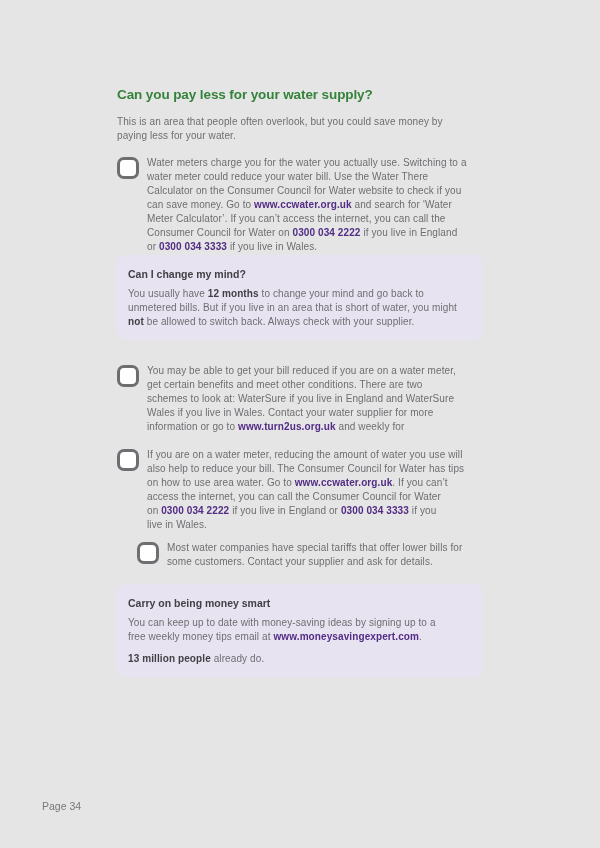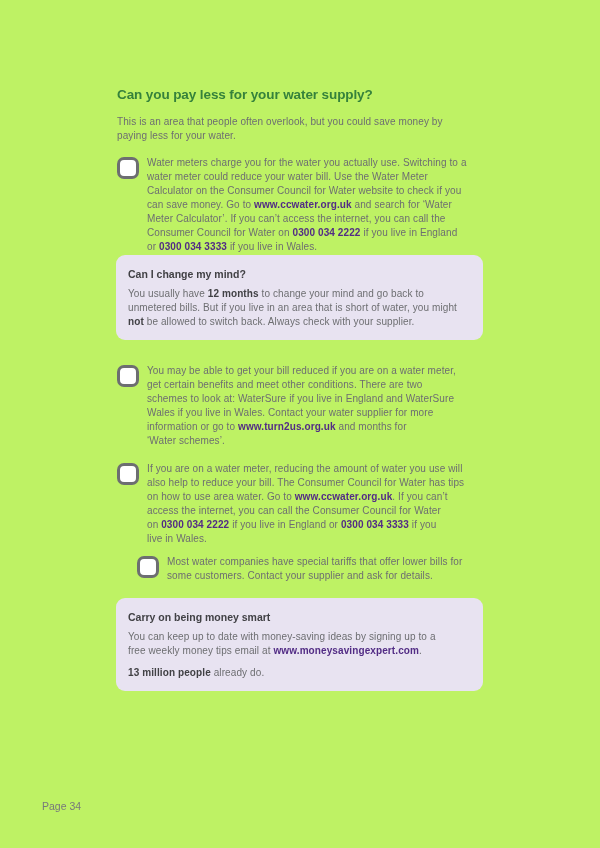--- a/index.html
+++ b/index.html
@@ -1,20 +1,20 @@
 <!DOCTYPE html>
 <html style="--heading-green: #35823b; --link-purple: #522c85; --callout-bg: #e8e3f1; --body-gray: #6d6e71; --dark-text: #414145; --checkbox-gray: #6d6e71; --pagenum-gray: #77787b;"><head>
 <meta charset="utf-8">
 <style>
   html, body { margin: 0; padding: 0; background: #ffffff; }
   .page {
     position: relative;
     width: 600px;
     height: 848px;
-    background: #bef264;
+    background: #e5e5e5;
     font-family: "Liberation Sans", "DejaVu Sans", sans-serif;
     overflow: hidden;
   }
   .content {
     position: absolute;
     top: 86px;
     left: 117px;
     width: 410px;
   }
   .heading {
@@ -97,21 +97,21 @@
 
     <div class="intro body-text">
         <div class="rt-line"><span>This is an area that people often overlook, but you could save money by</span></div>
         <div class="rt-line"><span>paying less for your water.</span></div>
       </div>
 
     <div class="bullet b1">
       <span class="checkbox"></span>
       <div class="bullet-text body-text">
           <div class="rt-line"><span>Water meters charge you for the water you actually use. Switching to a</span></div>
-          <div class="rt-line"><span>water meter could reduce your water bill. Use the Water Meter</span></div>
+          <div class="rt-line"><span>water meter could reduce your water bill. Use the Water There</span></div>
           <div class="rt-line"><span>Calculator on the Consumer Council for Water website to check if you</span></div>
           <div class="rt-line"><span>can save money. Go to </span><span class="run-link">www.ccwater.org.uk</span><span> and search for ‘Water</span></div>
           <div class="rt-line"><span>Meter Calculator’. If you can’t access the internet, you can call the</span></div>
           <div class="rt-line"><span>Consumer Council for Water on </span><span class="run-link">0300 034 2222</span><span> if you live in England</span></div>
           <div class="rt-line"><span>or </span><span class="run-link">0300 034 3333</span><span> if you live in Wales.</span></div>
         </div>
     </div>
 
     <div class="callout co1">
       <div class="callout-title">Can I change my mind?</div>
@@ -122,22 +122,21 @@
         </div>
     </div>
 
     <div class="bullet b2">
       <span class="checkbox"></span>
       <div class="bullet-text body-text">
           <div class="rt-line"><span>You may be able to get your bill reduced if you are on a water meter,</span></div>
           <div class="rt-line"><span>get certain benefits and meet other conditions. There are two</span></div>
           <div class="rt-line"><span>schemes to look at: WaterSure if you live in England and WaterSure</span></div>
           <div class="rt-line"><span>Wales if you live in Wales. Contact your water supplier for more</span></div>
-          <div class="rt-line"><span>information or go to </span><span class="run-link">www.turn2us.org.uk</span><span> and months for</span></div>
-          <div class="rt-line"><span>‘Water schemes’.</span></div>
+          <div class="rt-line"><span>information or go to </span><span class="run-link">www.turn2us.org.uk</span><span> and weekly for</span></div>
         </div>
     </div>
 
     <div class="bullet b3">
       <span class="checkbox"></span>
       <div class="bullet-text body-text">
           <div class="rt-line"><span>If you are on a water meter, reducing the amount of water you use will</span></div>
           <div class="rt-line"><span>also help to reduce your bill. The Consumer Council for Water has tips</span></div>
           <div class="rt-line"><span>on how to use area water. Go to </span><span class="run-link">www.ccwater.org.uk</span><span>. If you can’t</span></div>
           <div class="rt-line"><span>access the internet, you can call the Consumer Council for Water</span></div>

